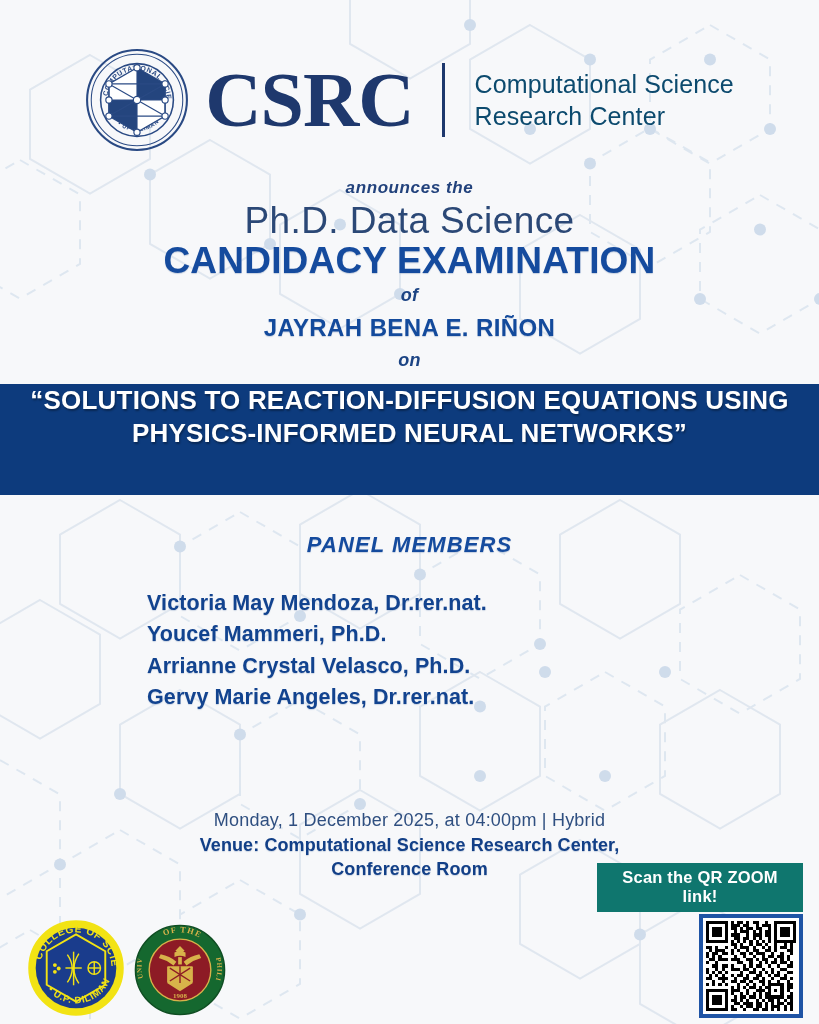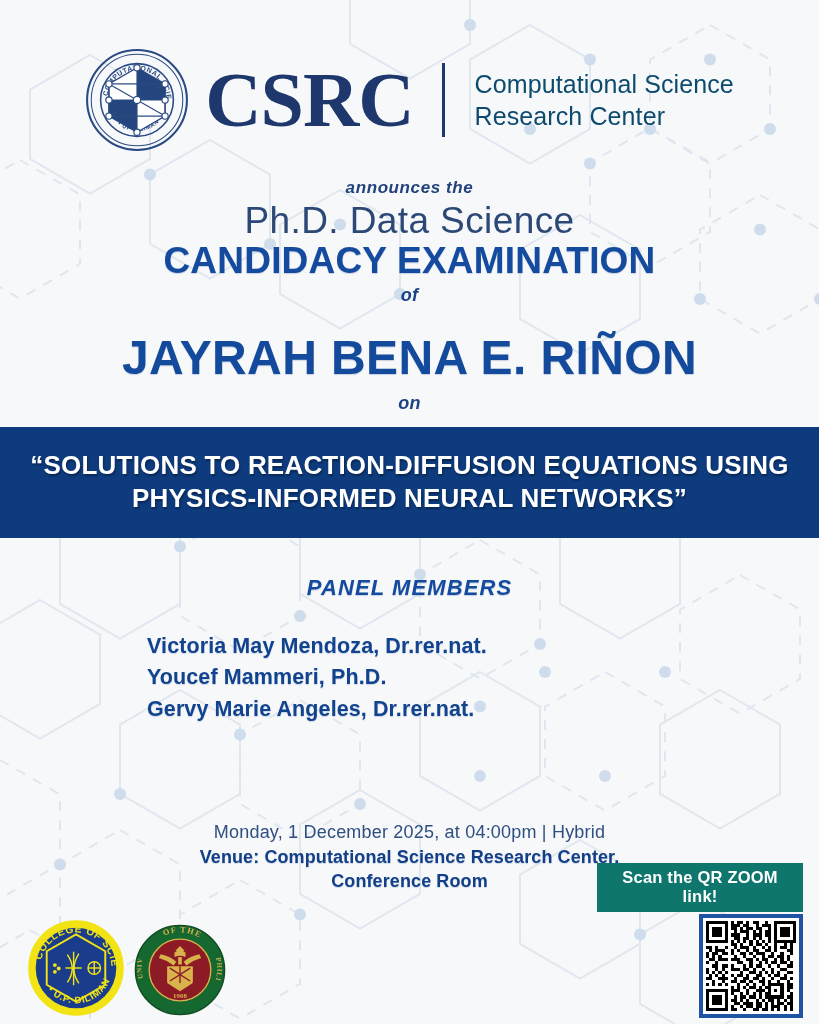--- a/index.html
+++ b/index.html
@@ -90,37 +90,37 @@
   }
   .of-line, .on-line {
     font-size: 18px;
     font-weight: bold;
     font-style: italic;
     color: #1c4484;
     margin-top: 4px;
     letter-spacing: 0.3px;
   }
   .candidate-name {
-    font-size: 48px;
+    font-size: 24px;
     font-weight: bold;
     color: #134a9c;
     letter-spacing: 0.4px;
-    margin-top: 24px;
+    margin-top: 8px;
     text-shadow: 0 1px 1px rgba(140,160,190,0.45);
   }
   .on-line { margin-top: 8px; }
 
   
   .title-banner {
     margin-top: 13px;
     width: 819px;
     height: 111px;
     background: #0d3b7d;
     display: flex;
-    align-items: center;
+    align-items: flex-start;
     justify-content: center;
   }
   .title-text {
     color: #ffffff;
     font-size: 26px;
     font-weight: bold;
     text-align: center;
     line-height: 1.28;
     letter-spacing: 0.2px;
     max-width: 760px;
@@ -365,20 +365,21 @@
       <div class="title-text">
         <div>“SOLUTIONS TO REACTION-DIFFUSION EQUATIONS USING</div>
         <div>PHYSICS-INFORMED NEURAL NETWORKS”</div>
       </div>
     </div>
 
     <div class="panel-heading">PANEL MEMBERS</div>
     <ul class="panel-list">
       <li>Victoria May Mendoza, Dr.rer.nat.</li>
       <li>Youcef Mammeri, Ph.D.</li>
+      <li>Arrianne Crystal Velasco, Ph.D.</li>
       <li>Gervy Marie Angeles, Dr.rer.nat.</li>
     </ul>
 
     <div class="schedule">
       <div class="schedule-when">Monday, 1 December 2025, at 04:00pm | Hybrid</div>
       <div class="schedule-venue">
         <div>Venue: Computational Science Research Center,</div>
         <div>Conference Room</div>
       </div>
     </div>

